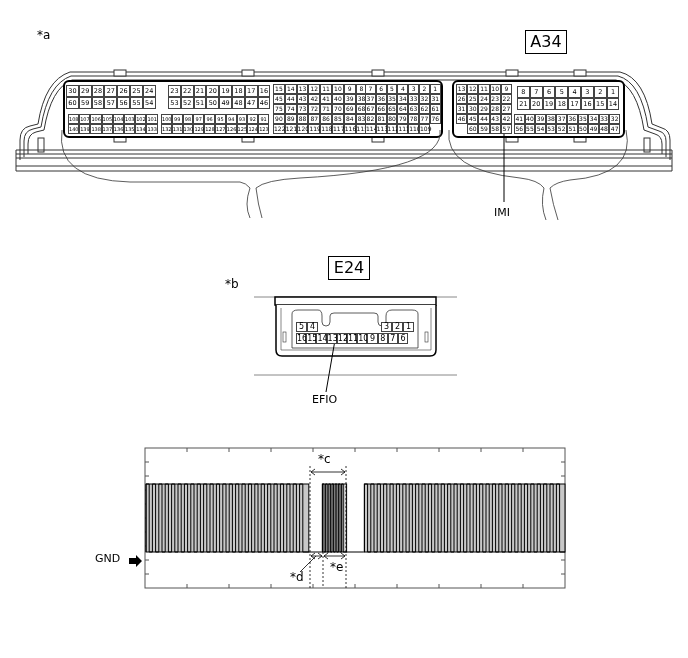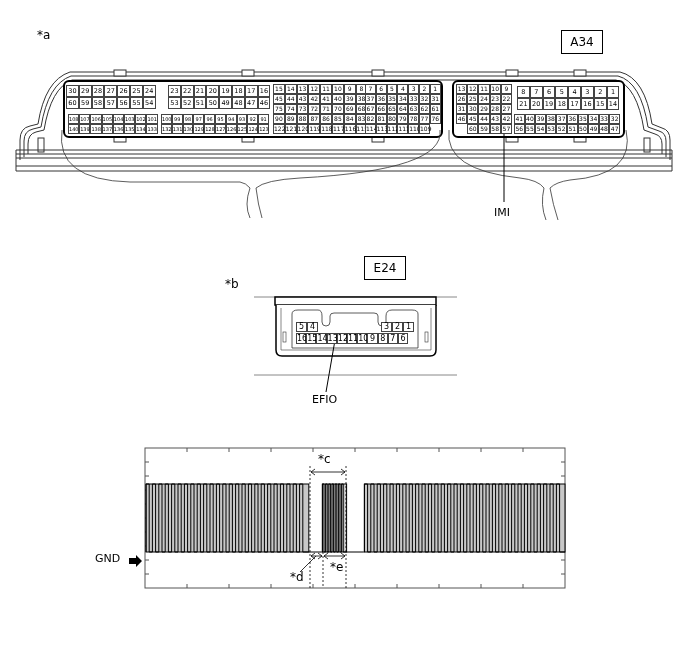--- a/index.html
+++ b/index.html
@@ -1,21 +1,21 @@
 <!DOCTYPE html>
 <html><head>
 <meta charset="utf-8">
 <style>
   html, body { margin: 0; padding: 0; background: #ffffff; }
   body { width: 688px; height: 658px; position: relative; overflow: hidden;
          font-family: "DejaVu Sans", "Liberation Sans", sans-serif; color: #000; }
   .abs { position: absolute; }
   .label { font-size: 11px; position: absolute; white-space: nowrap; }
-  .tagbox { position: absolute; border: 1px solid #000; font-size: 12px;
-            text-align: center; line-height: 22px; background: #fff; margin-left: 36px; }
+  .tagbox { position: absolute; border: 1px solid #000; font-size: 16px;
+            text-align: center; line-height: 22px; background: #fff; }
   svg { position: absolute; left: 0; top: 0; }
 </style>
 </head>
 <body>
 
 <span class="label" style="left:37px; top:28px; font-size:12px;">*a</span>
 <div class="tagbox" style="left:525px; top:30px; width:40px; height:22px;">A34</div>
 
 <svg width="688" height="658">
 

